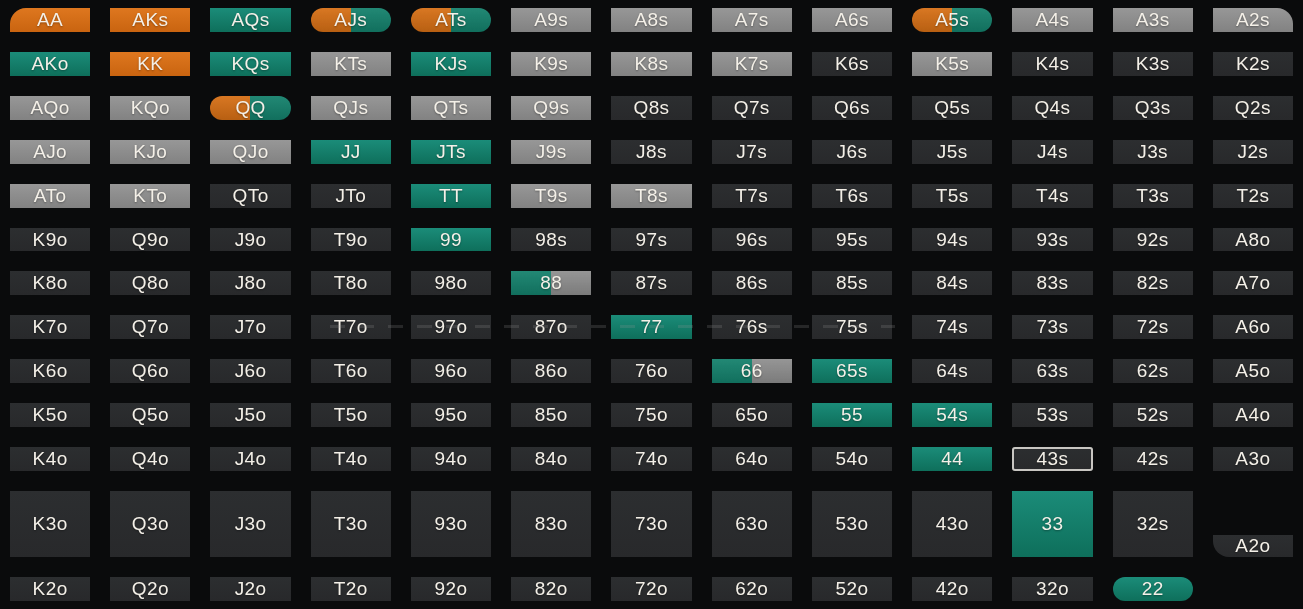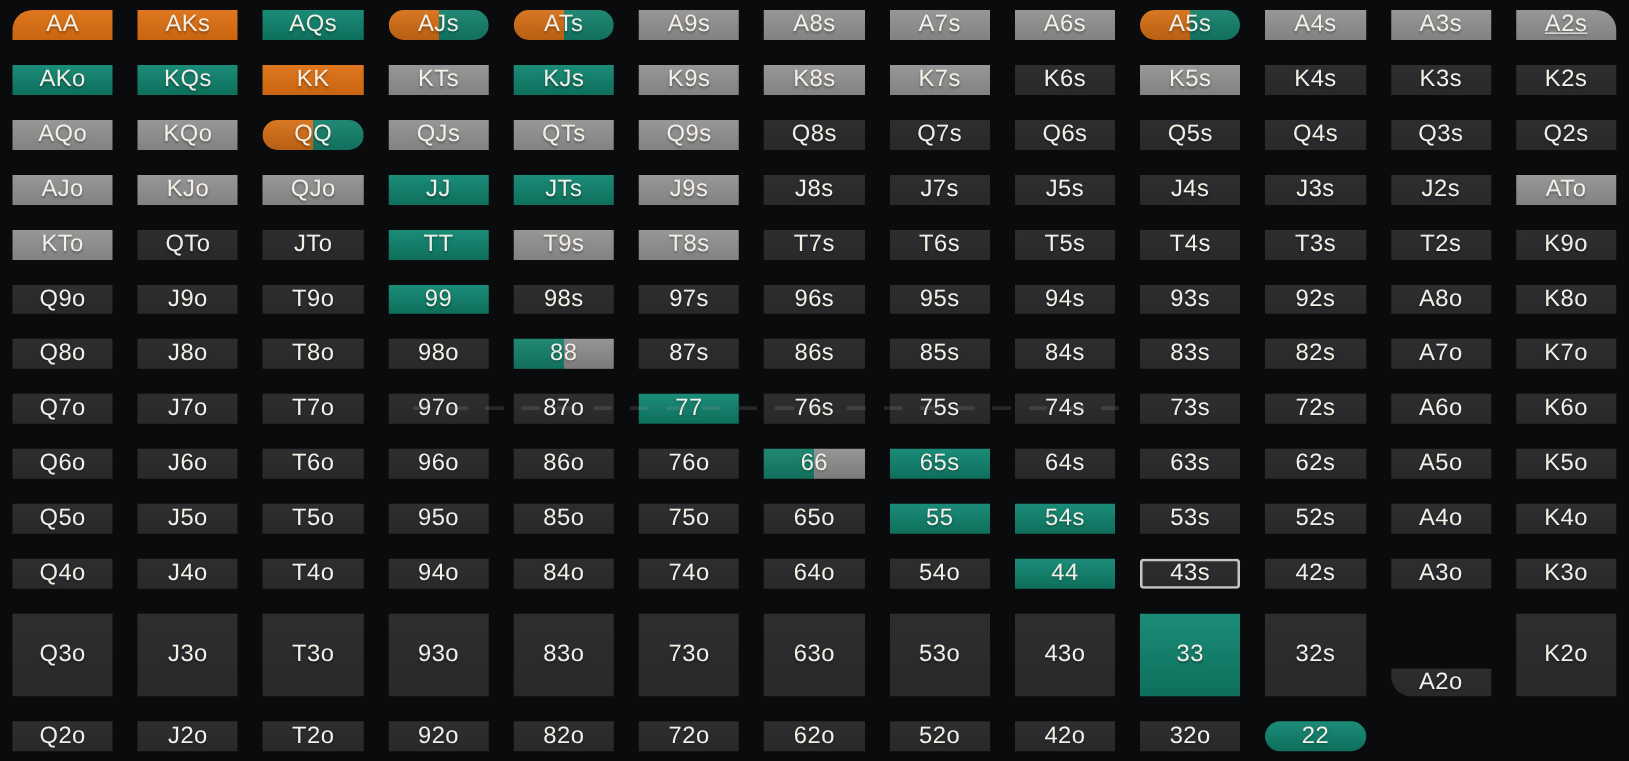--- a/index.html
+++ b/index.html
@@ -61,21 +61,21 @@
   .f-teal-gray {
     background:
       linear-gradient(180deg, rgba(255,255,255,0.06), rgba(0,0,0,0.14)),
       linear-gradient(90deg, #14816C 0 50%, #8F8F8F 50% 100%);
   }
   .cell.highlighted {
     box-shadow: inset 0 0 0 2px #C8C6C2;
     border-radius: 3px;
   }
   .corner-tl { border-top-left-radius: 16px; }
-  .corner-tr { border-top-right-radius: 16px; text-decoration: underline; }
+  .corner-tr { border-top-right-radius: 16px; }
   .corner-bl { border-bottom-left-radius: 16px; margin-top: 44px; }
   .corner-br { border-bottom-right-radius: 16px; border-radius: 12px; }
   .watermark {
     position: absolute;
     left: 330px;
     top: 325px;
     width: 565px;
     height: 3px;
     background: repeating-linear-gradient(90deg,
       rgba(150,150,150,0.45) 0 15px,
@@ -96,22 +96,22 @@
       <div class="cell f-orange-teal">ATs</div>
       <div class="cell f-gray">A9s</div>
       <div class="cell f-gray">A8s</div>
       <div class="cell f-gray">A7s</div>
       <div class="cell f-gray">A6s</div>
       <div class="cell f-orange-teal">A5s</div>
       <div class="cell f-gray">A4s</div>
       <div class="cell f-gray">A3s</div>
       <div class="cell f-gray corner-tr">A2s</div>
       <div class="cell f-teal">AKo</div>
+      <div class="cell f-orange">KK</div>
       <div class="cell f-teal">KQs</div>
-      <div class="cell f-orange">KK</div>
       <div class="cell f-gray">KTs</div>
       <div class="cell f-teal">KJs</div>
       <div class="cell f-gray">K9s</div>
       <div class="cell f-gray">K8s</div>
       <div class="cell f-gray">K7s</div>
       <div class="cell f-dark">K6s</div>
       <div class="cell f-gray">K5s</div>
       <div class="cell f-dark">K4s</div>
       <div class="cell f-dark">K3s</div>
       <div class="cell f-dark">K2s</div>
@@ -129,20 +129,21 @@
       <div class="cell f-dark">Q3s</div>
       <div class="cell f-dark">Q2s</div>
       <div class="cell f-gray">AJo</div>
       <div class="cell f-gray">KJo</div>
       <div class="cell f-gray">QJo</div>
       <div class="cell f-teal">JJ</div>
       <div class="cell f-teal">JTs</div>
       <div class="cell f-gray">J9s</div>
       <div class="cell f-dark">J8s</div>
       <div class="cell f-dark">J7s</div>
+      <div class="cell f-dark">J6s</div>
       <div class="cell f-dark">J5s</div>
       <div class="cell f-dark">J4s</div>
       <div class="cell f-dark">J3s</div>
       <div class="cell f-dark">J2s</div>
       <div class="cell f-gray">ATo</div>
       <div class="cell f-gray">KTo</div>
       <div class="cell f-dark">QTo</div>
       <div class="cell f-dark">JTo</div>
       <div class="cell f-teal">TT</div>
       <div class="cell f-gray">T9s</div>

